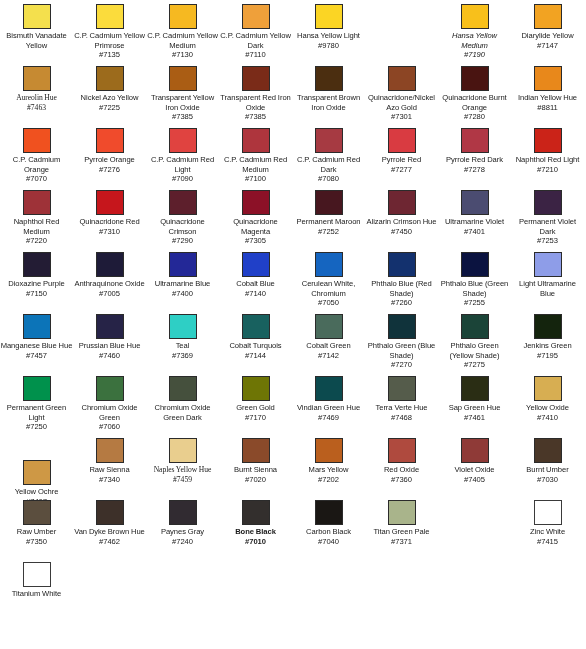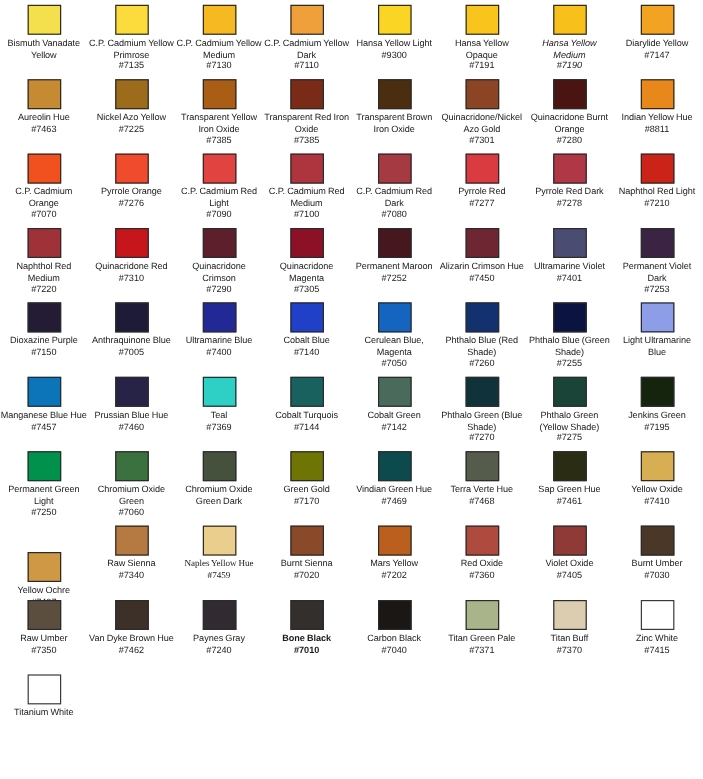--- a/index.html
+++ b/index.html
@@ -67,38 +67,33 @@
       <div class="cell-code">#7130</div>
     </div>
     <div class="swatch-cell" style="left: 219px; top: 4px;">
       <div class="chip" style="background: rgb(239, 160, 58);"></div>
       <div class="cell-label">C.P. Cadmium Yellow Dark</div>
       <div class="cell-code">#7110</div>
     </div>
     <div class="swatch-cell" style="left: 292px; top: 4px;">
       <div class="chip" style="background: rgb(251, 213, 36);"></div>
       <div class="cell-label">Hansa Yellow Light</div>
-      <div class="cell-code">#9300</div>
-    </div>
-    <div class="swatch-cell" style="left: 365px; top: 4px;">
-      <div class="chip" style="background: rgb(249, 197, 28);"></div>
-      <div class="cell-label">Hansa Yellow Opaque</div>
-      <div class="cell-code">#7191</div>
+      <div class="cell-code">#9780</div>
     </div>
     <div class="swatch-cell" style="left: 438px; top: 4px; font-style: italic;">
       <div class="chip" style="background: rgb(248, 192, 27);"></div>
       <div class="cell-label">Hansa Yellow Medium</div>
       <div class="cell-code">#7190</div>
     </div>
     <div class="swatch-cell" style="left: 511px; top: 4px;">
       <div class="chip" style="background: rgb(242, 163, 34);"></div>
       <div class="cell-label">Diarylide Yellow</div>
       <div class="cell-code">#7147</div>
     </div>
-    <div class="swatch-cell" style="left: 0px; top: 66px;">
+    <div class="swatch-cell" style="left: 0px; top: 66px; font-family: Liberation Serif, serif;">
       <div class="chip" style="background: rgb(198, 138, 50);"></div>
       <div class="cell-label">Aureolin Hue</div>
       <div class="cell-code">#7463</div>
     </div>
     <div class="swatch-cell" style="left: 73px; top: 66px;">
       <div class="chip" style="background: rgb(156, 107, 28);"></div>
       <div class="cell-label">Nickel Azo Yellow</div>
       <div class="cell-code">#7225</div>
     </div>
     <div class="swatch-cell" style="left: 146px; top: 66px;">
@@ -210,36 +205,36 @@
       <div class="cell-label">Permanent Violet Dark</div>
       <div class="cell-code">#7253</div>
     </div>
     <div class="swatch-cell" style="left: 0px; top: 252px;">
       <div class="chip" style="background: rgb(35, 28, 52);"></div>
       <div class="cell-label">Dioxazine Purple</div>
       <div class="cell-code">#7150</div>
     </div>
     <div class="swatch-cell" style="left: 73px; top: 252px;">
       <div class="chip" style="background: rgb(30, 27, 56);"></div>
-      <div class="cell-label">Anthraquinone Blue</div>
+      <div class="cell-label">Anthraquinone Oxide</div>
       <div class="cell-code">#7005</div>
     </div>
     <div class="swatch-cell" style="left: 146px; top: 252px;">
       <div class="chip" style="background: rgb(35, 40, 151);"></div>
       <div class="cell-label">Ultramarine Blue</div>
       <div class="cell-code">#7400</div>
     </div>
     <div class="swatch-cell" style="left: 219px; top: 252px;">
       <div class="chip" style="background: rgb(32, 64, 200);"></div>
       <div class="cell-label">Cobalt Blue</div>
       <div class="cell-code">#7140</div>
     </div>
     <div class="swatch-cell" style="left: 292px; top: 252px;">
       <div class="chip" style="background: rgb(21, 101, 192);"></div>
-      <div class="cell-label">Cerulean Blue, Magenta</div>
+      <div class="cell-label">Cerulean White, Chromium</div>
       <div class="cell-code">#7050</div>
     </div>
     <div class="swatch-cell" style="left: 365px; top: 252px;">
       <div class="chip" style="background: rgb(19, 49, 110);"></div>
       <div class="cell-label">Phthalo Blue (Red Shade)</div>
       <div class="cell-code">#7260</div>
     </div>
     <div class="swatch-cell" style="left: 438px; top: 252px;">
       <div class="chip" style="background: rgb(11, 19, 64);"></div>
       <div class="cell-label">Phthalo Blue (Green Shade)</div>
@@ -391,25 +386,20 @@
     <div class="swatch-cell" style="left: 292px; top: 500px;">
       <div class="chip" style="background: rgb(26, 23, 20);"></div>
       <div class="cell-label">Carbon Black</div>
       <div class="cell-code">#7040</div>
     </div>
     <div class="swatch-cell" style="left: 365px; top: 500px;">
       <div class="chip" style="background: rgb(169, 180, 139);"></div>
       <div class="cell-label">Titan Green Pale</div>
       <div class="cell-code">#7371</div>
     </div>
-    <div class="swatch-cell" style="left: 438px; top: 500px;">
-      <div class="chip" style="background: rgb(221, 205, 176);"></div>
-      <div class="cell-label">Titan Buff</div>
-      <div class="cell-code">#7370</div>
-    </div>
     <div class="swatch-cell" style="left: 511px; top: 500px;">
       <div class="chip white-chip" style="background: rgb(255, 255, 255);"></div>
       <div class="cell-label">Zinc White</div>
       <div class="cell-code">#7415</div>
     </div>
     <div class="swatch-cell" style="left: 0px; top: 562px;">
       <div class="chip white-chip" style="background: rgb(255, 255, 255);"></div>
       <div class="cell-label">Titanium White</div>
     </div>
   </div>

